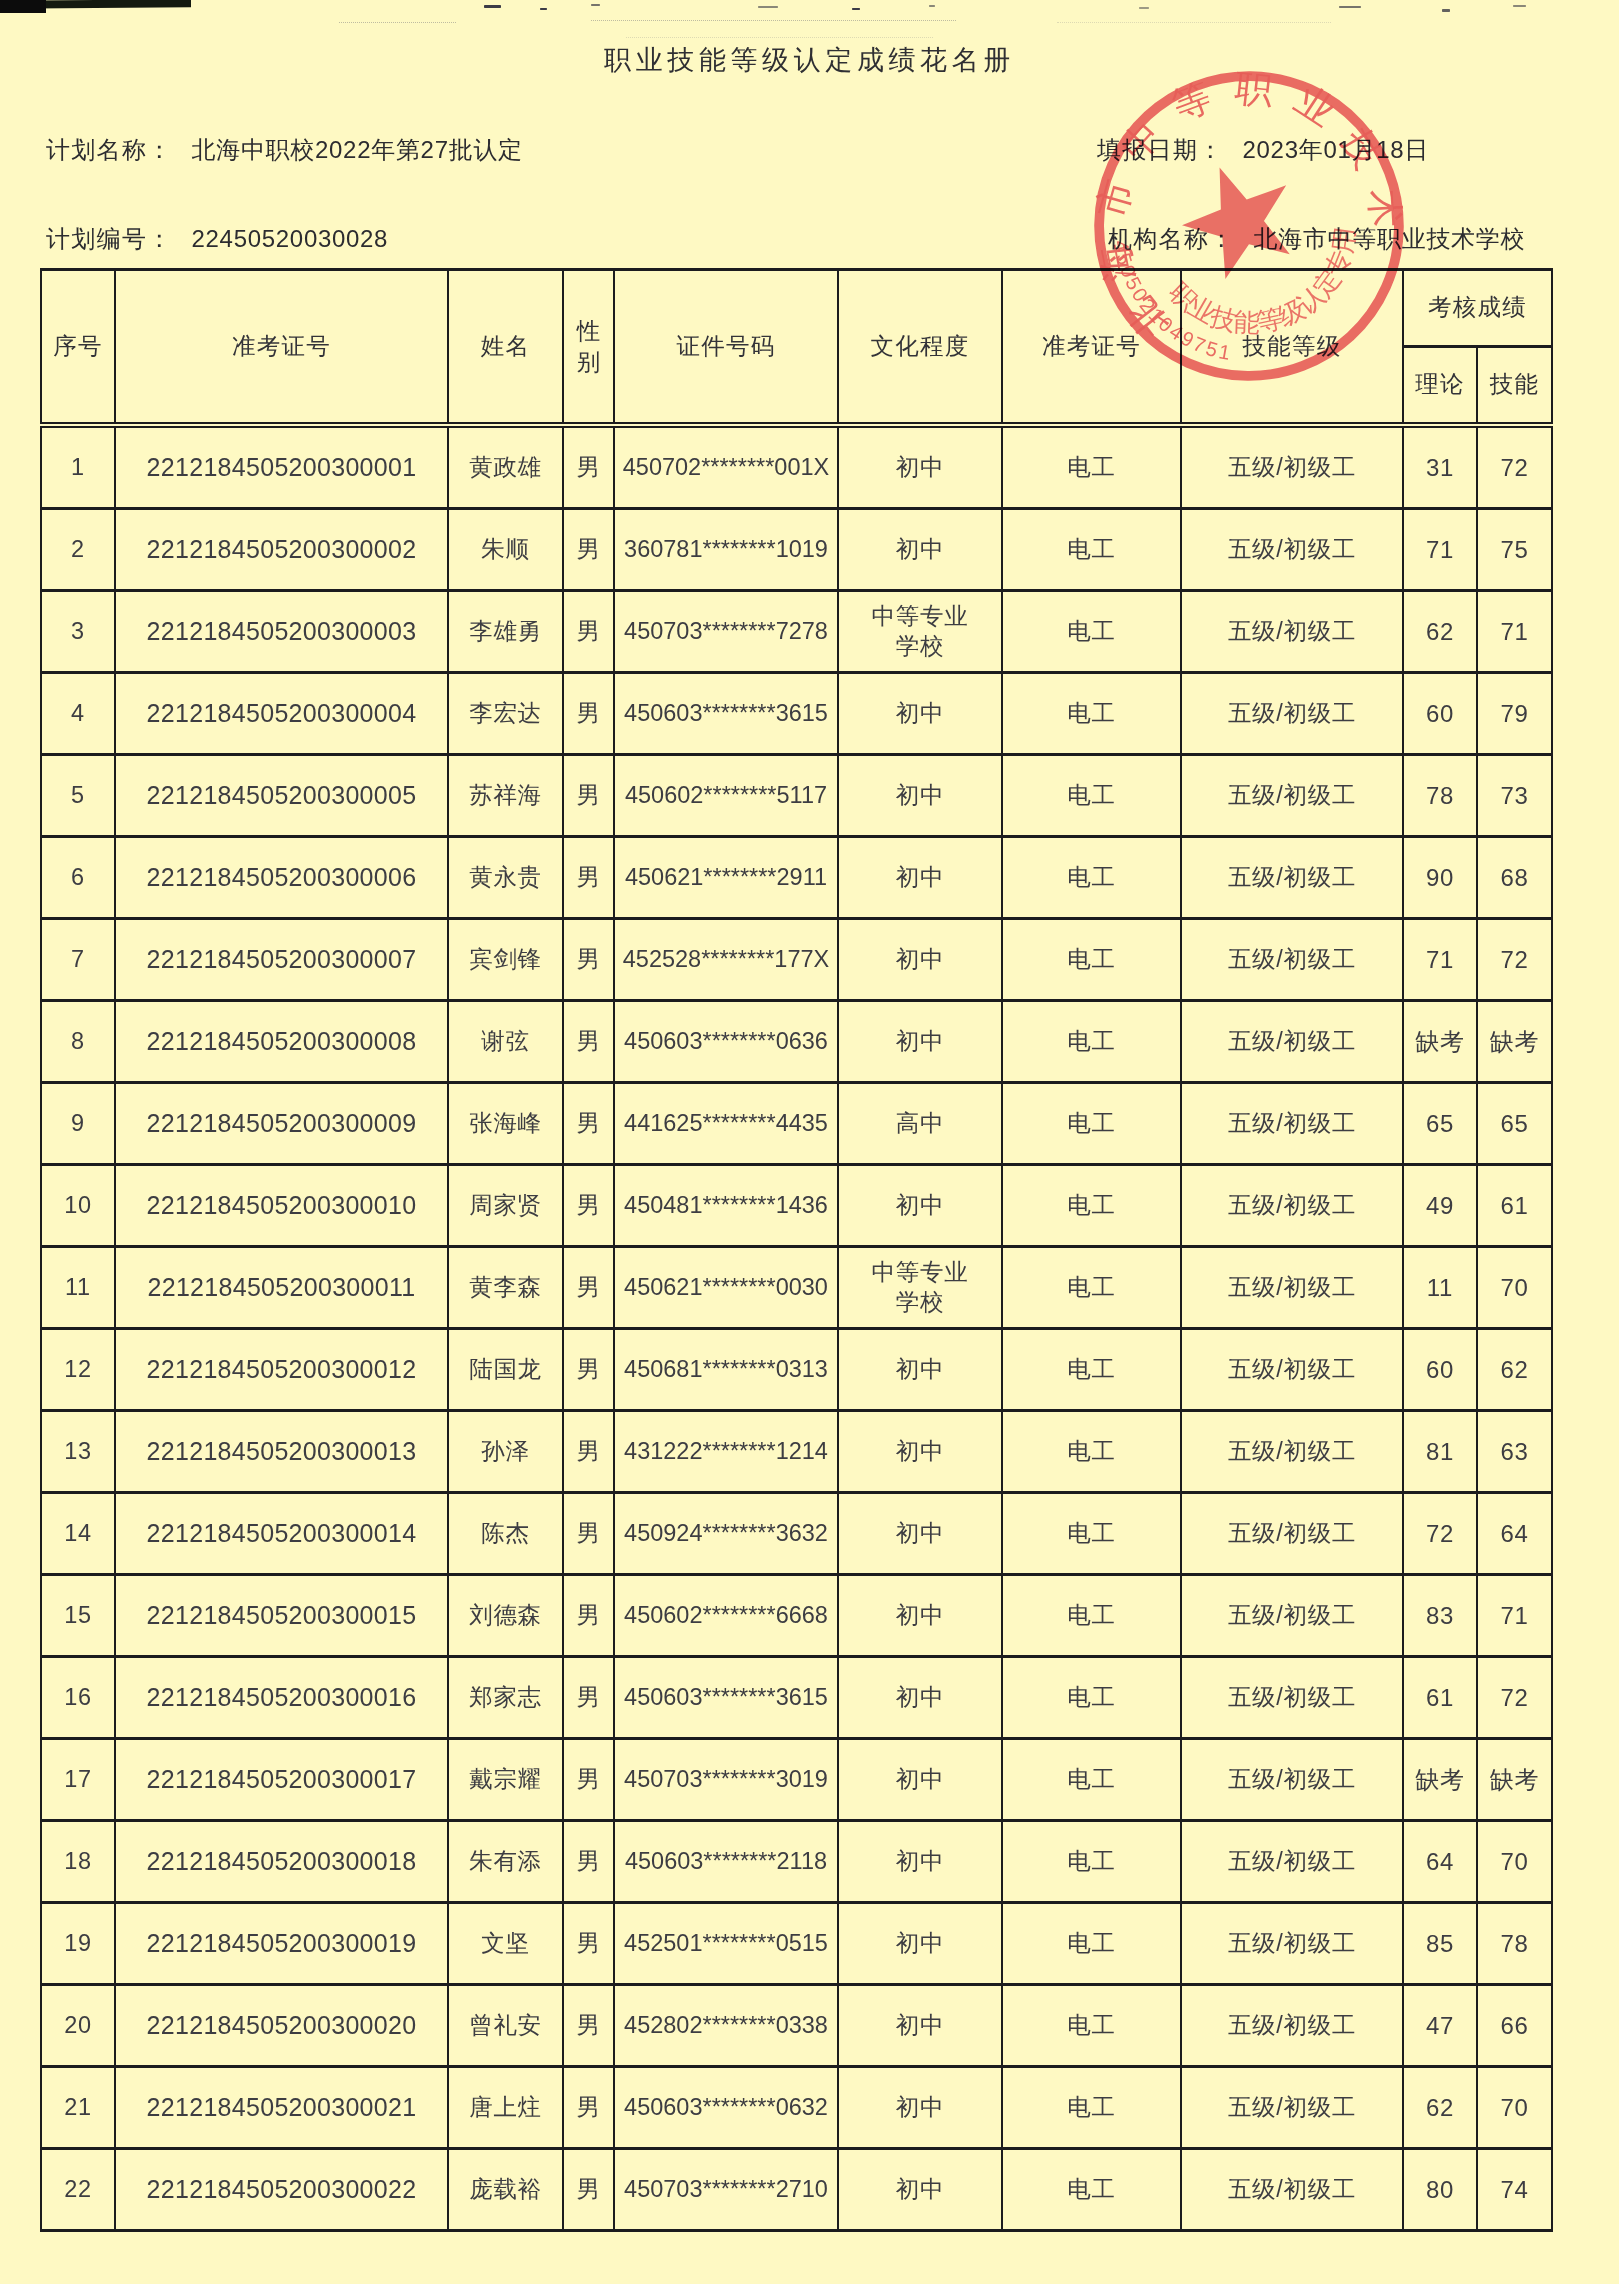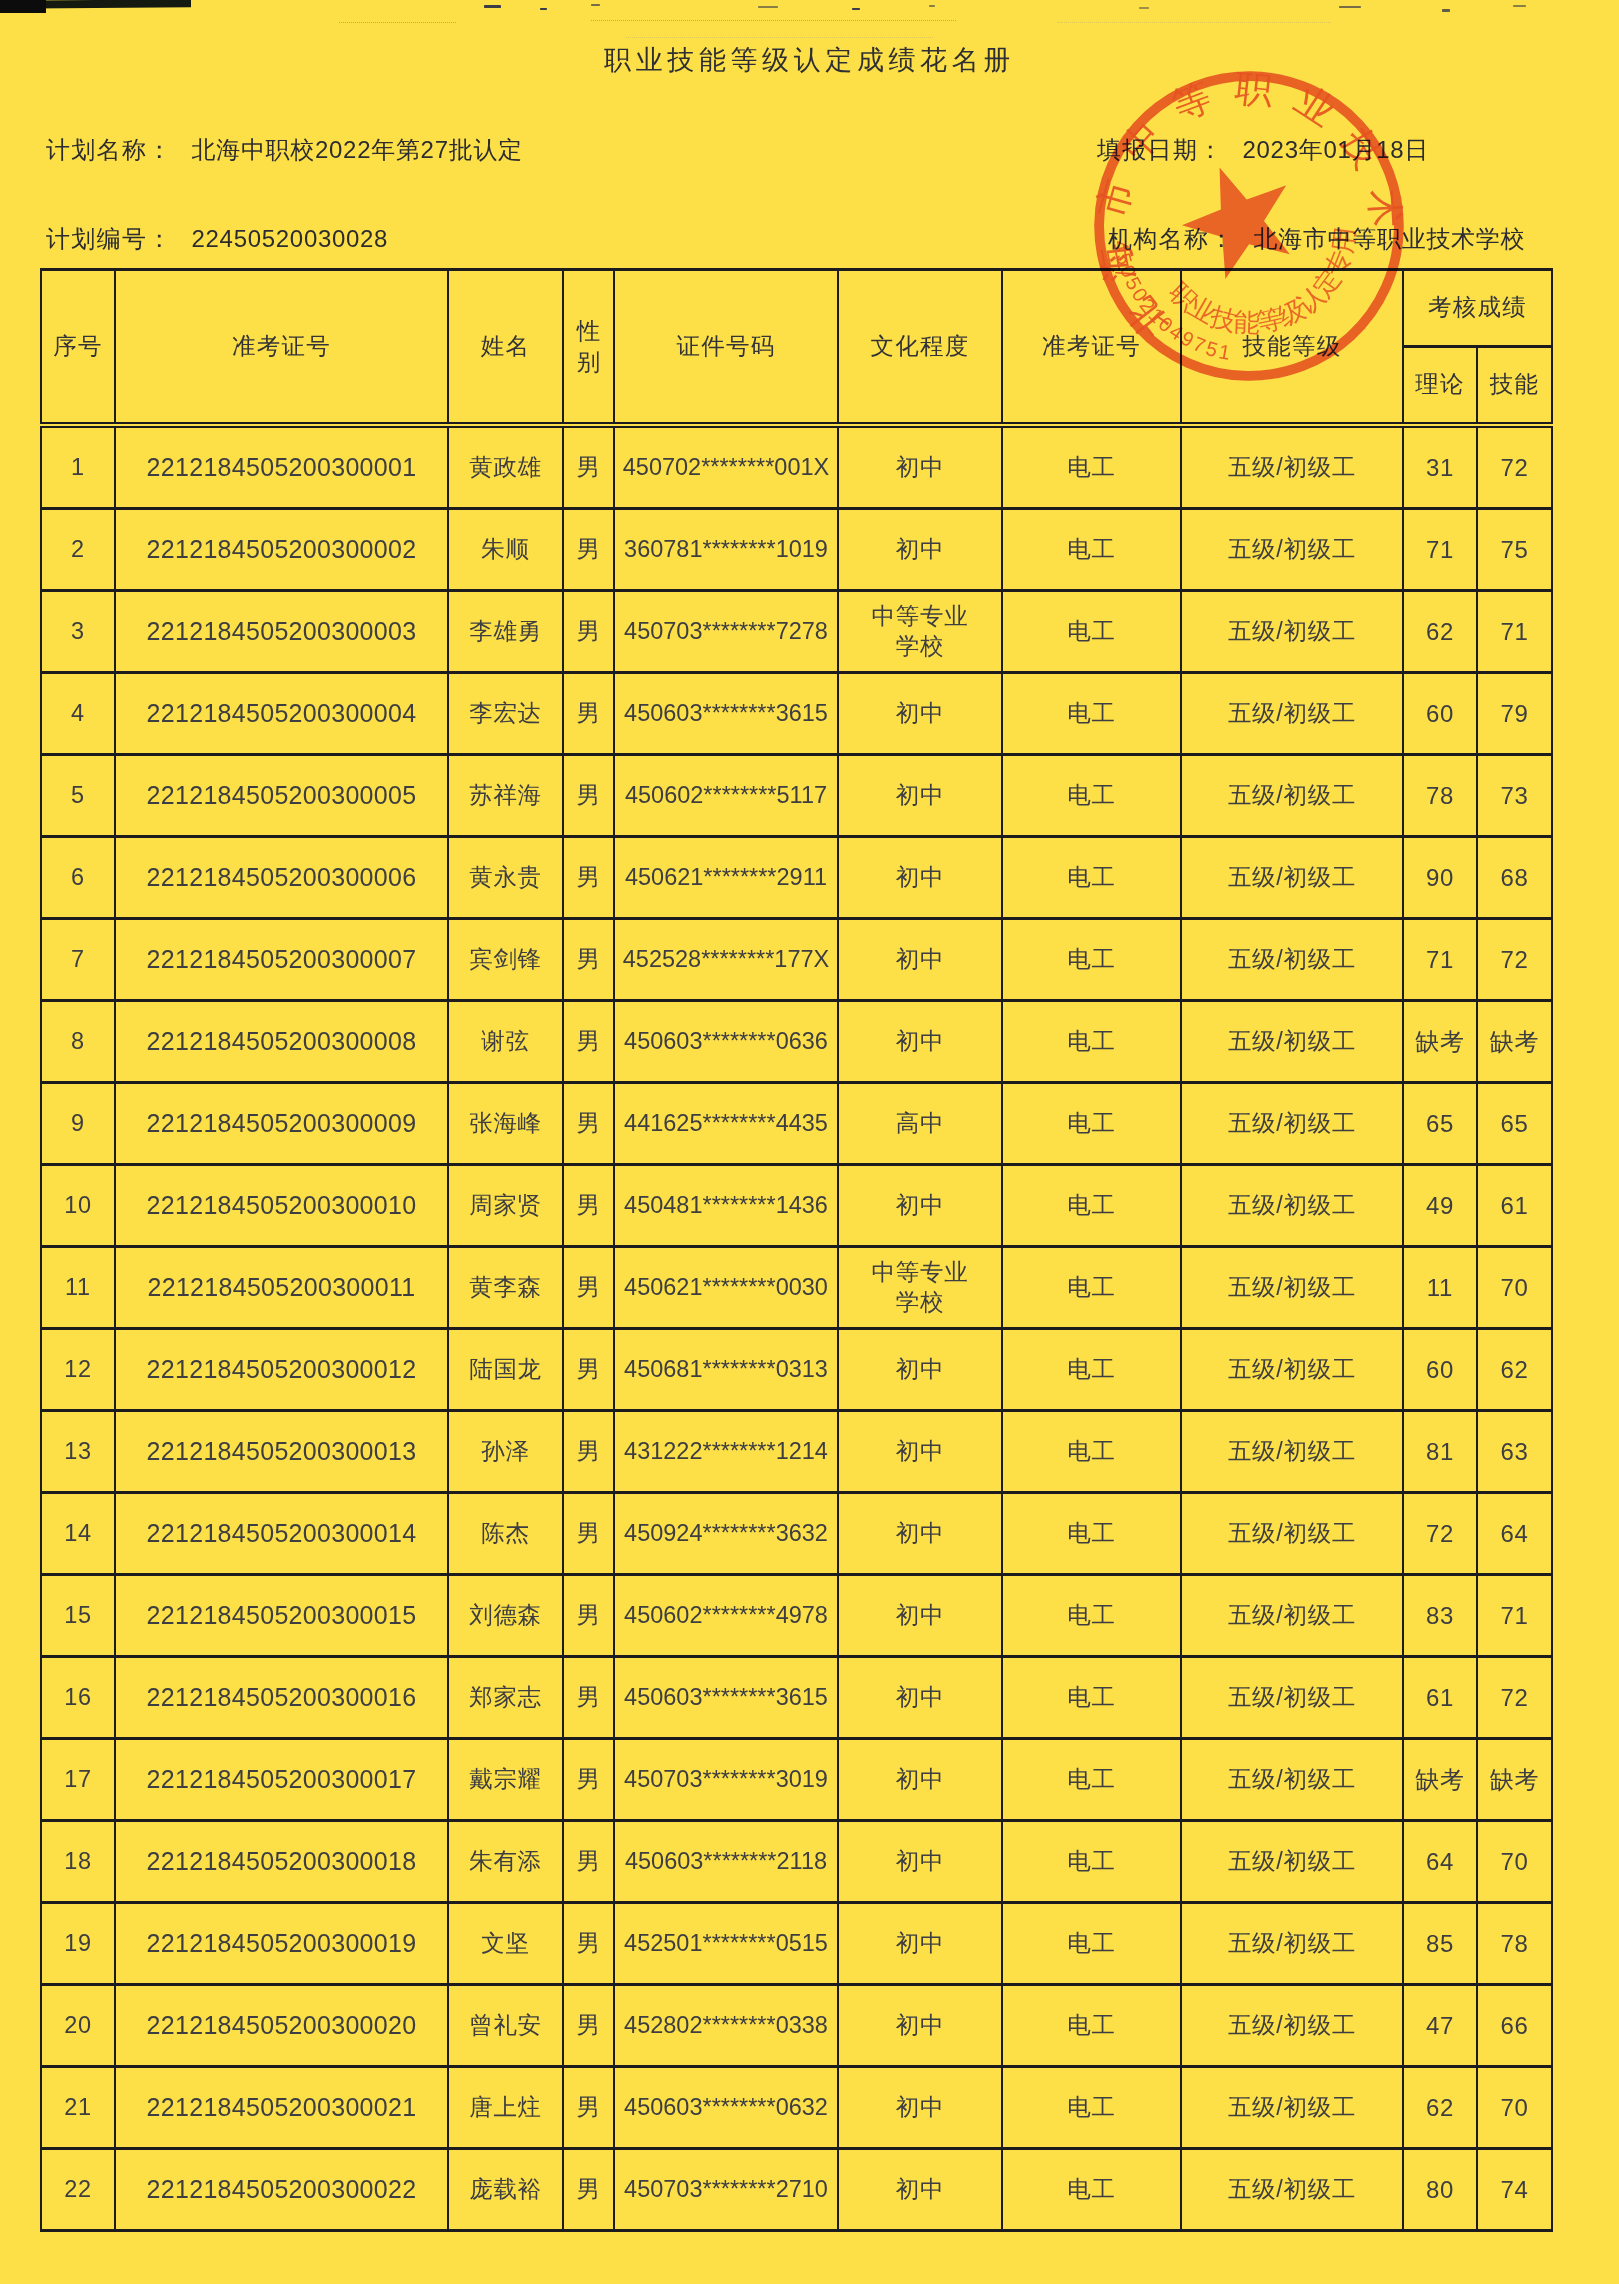--- a/index.html
+++ b/index.html
@@ -4,21 +4,21 @@
 <style>
   html,body{margin:0;padding:0;}
   body{
     width:1619px;height:2284px;
     background:#eceaf2;
     font-family:"Liberation Sans","DejaVu Sans",sans-serif;
     position:relative;overflow:hidden;
   }
   .page{
     position:absolute;inset:0;
-    background:#fde047;
+    background:#fef9c3;
   }
   
   .noise-bar{
     position:absolute;left:0;top:0;width:191px;height:7.8px;
     background:#141a10;transform:skewY(-.5deg);
   }
   .noise-bar2{
     position:absolute;left:0;top:0;width:46px;height:13px;
     background:#0c0c0c;
   }
@@ -312,21 +312,21 @@
           <td class="c6">电工</td>
           <td class="c7">五级/初级工</td>
           <td class="c8">72</td>
           <td class="c9">64</td>
         </tr>
         <tr>
           <td class="c0">15</td>
           <td class="c1">2212184505200300015</td>
           <td class="c2">刘德森</td>
           <td class="c3">男</td>
-          <td class="c4">450602********4978</td>
+          <td class="c4">450602********6668</td>
           <td class="c5">初中</td>
           <td class="c6">电工</td>
           <td class="c7">五级/初级工</td>
           <td class="c8">83</td>
           <td class="c9">71</td>
         </tr>
         <tr>
           <td class="c0">16</td>
           <td class="c1">2212184505200300016</td>
           <td class="c2">郑家志</td>

